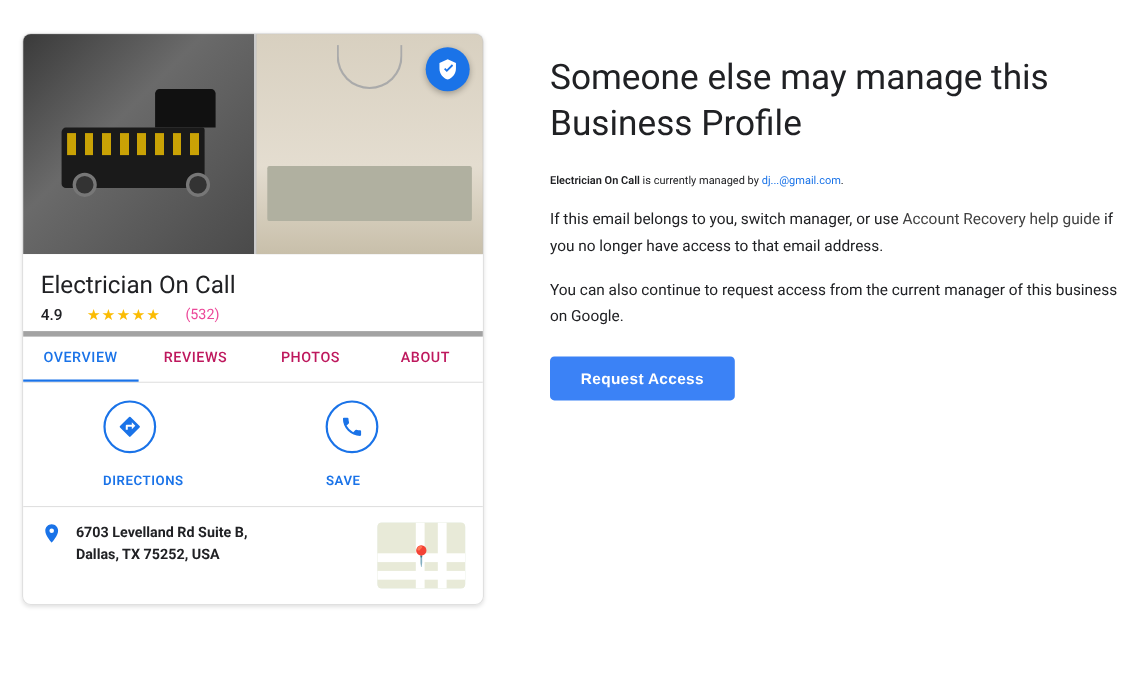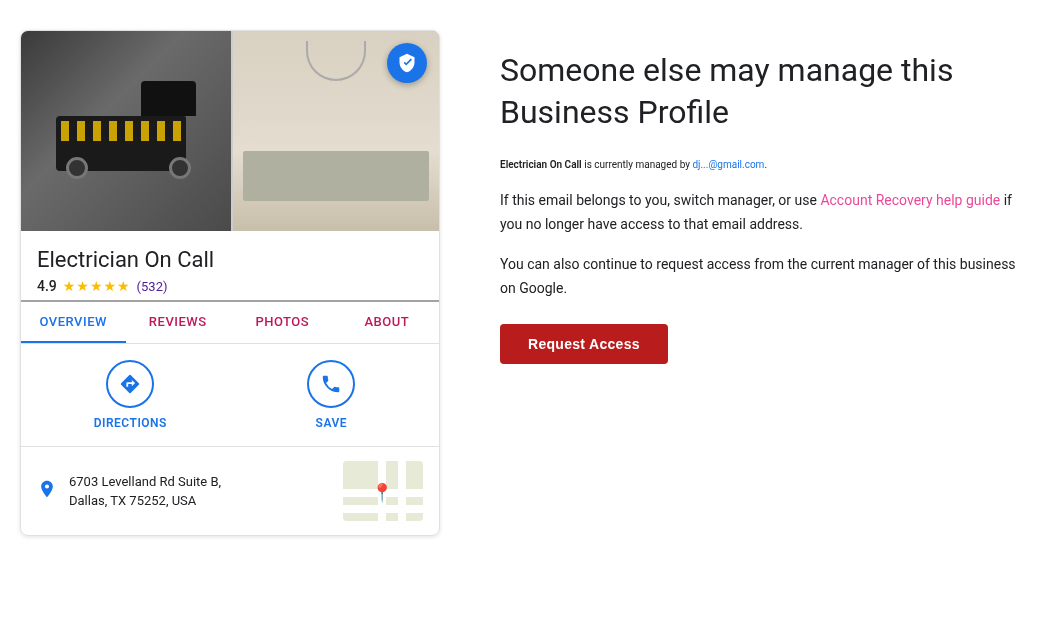--- a/index.html
+++ b/index.html
@@ -164,46 +164,46 @@
     }
     .business-name {
       font-size: 22px;
       font-weight: 400;
       color: #202124;
       margin-bottom: 6px;
     }
     .rating-row {
       display: flex;
       align-items: center;
-      gap: 6px;
+      gap: 22px;
       margin-bottom: 6px;
     }
     .rating-num {
       font-size: 14px;
       color: #202124;
       font-weight: 500;
     }
     .stars {
       color: #fbbc04;
       font-size: 14px;
       letter-spacing: 1px;
     }
     .review-count {
       font-size: 13px;
-      color: #4c1d95;
+      color: #ec4899;
     }
     .address-text {
       font-size: 14px;
       color: #202124;
       margin-bottom: 14px;
       line-height: 1.5;
     }
     .tabs-row {
       display: flex;
-      border-top: 2px solid #a3a3a3;
+      border-top: 5px solid #a3a3a3;
       border-bottom: 1px solid #e0e0e0;
       margin: 0;
     }
     .tab-item {
       flex: 1;
       text-align: center;
       padding: 12px 0;
       font-size: 13px;
       font-weight: 500;
       color: #be185d;
@@ -216,45 +216,45 @@
     }
     .actions-row {
       display: flex;
       justify-content: space-around;
       padding: 16px 8px;
       border-bottom: 1px solid #e0e0e0;
     }
     .action-btn {
       display: flex;
       flex-direction: column;
-      align-items: center;
-      gap: 8px;
+      gap: 18px;
       cursor: pointer;
       min-width: 70px;
     }
     .action-circle {
       width: 48px;
       height: 48px;
       border-radius: 50%;
       border: 2px solid #1a73e8;
       display: flex;
       align-items: center;
       justify-content: center;
     }
     .action-label {
       font-size: 12px;
       font-weight: 600;
       color: #1a73e8;
       letter-spacing: 0.5px;
     }
     .location-row {
       display: flex;
-      align-items: center;
+      align-items: flex-start;
       padding: 14px 16px;
       gap: 12px;
+      font-weight: bold;
     }
     .location-pin-icon {
       color: #1a73e8;
       font-size: 20px;
       flex-shrink: 0;
     }
     .location-text {
       font-size: 13px;
       color: #202124;
       flex: 1;
@@ -320,25 +320,25 @@
     .managed-text .email {
       color: #1a73e8;
     }
     .info-text {
       font-size: 14px;
       color: #202124;
       margin-bottom: 16px;
       line-height: 1.7;
     }
     .info-text a, .link-blue {
-      color: #ec4899;
+      color: #404040;
       text-decoration: none;
     }
     .request-btn {
-      background: #b91c1c;
+      background: #3b82f6;
       color: #fff;
       border: none;
       border-radius: 4px;
       padding: 12px 28px;
       font-size: 14px;
       font-weight: 600;
       cursor: pointer;
       margin-top: 8px;
       letter-spacing: 0.3px;
     }

